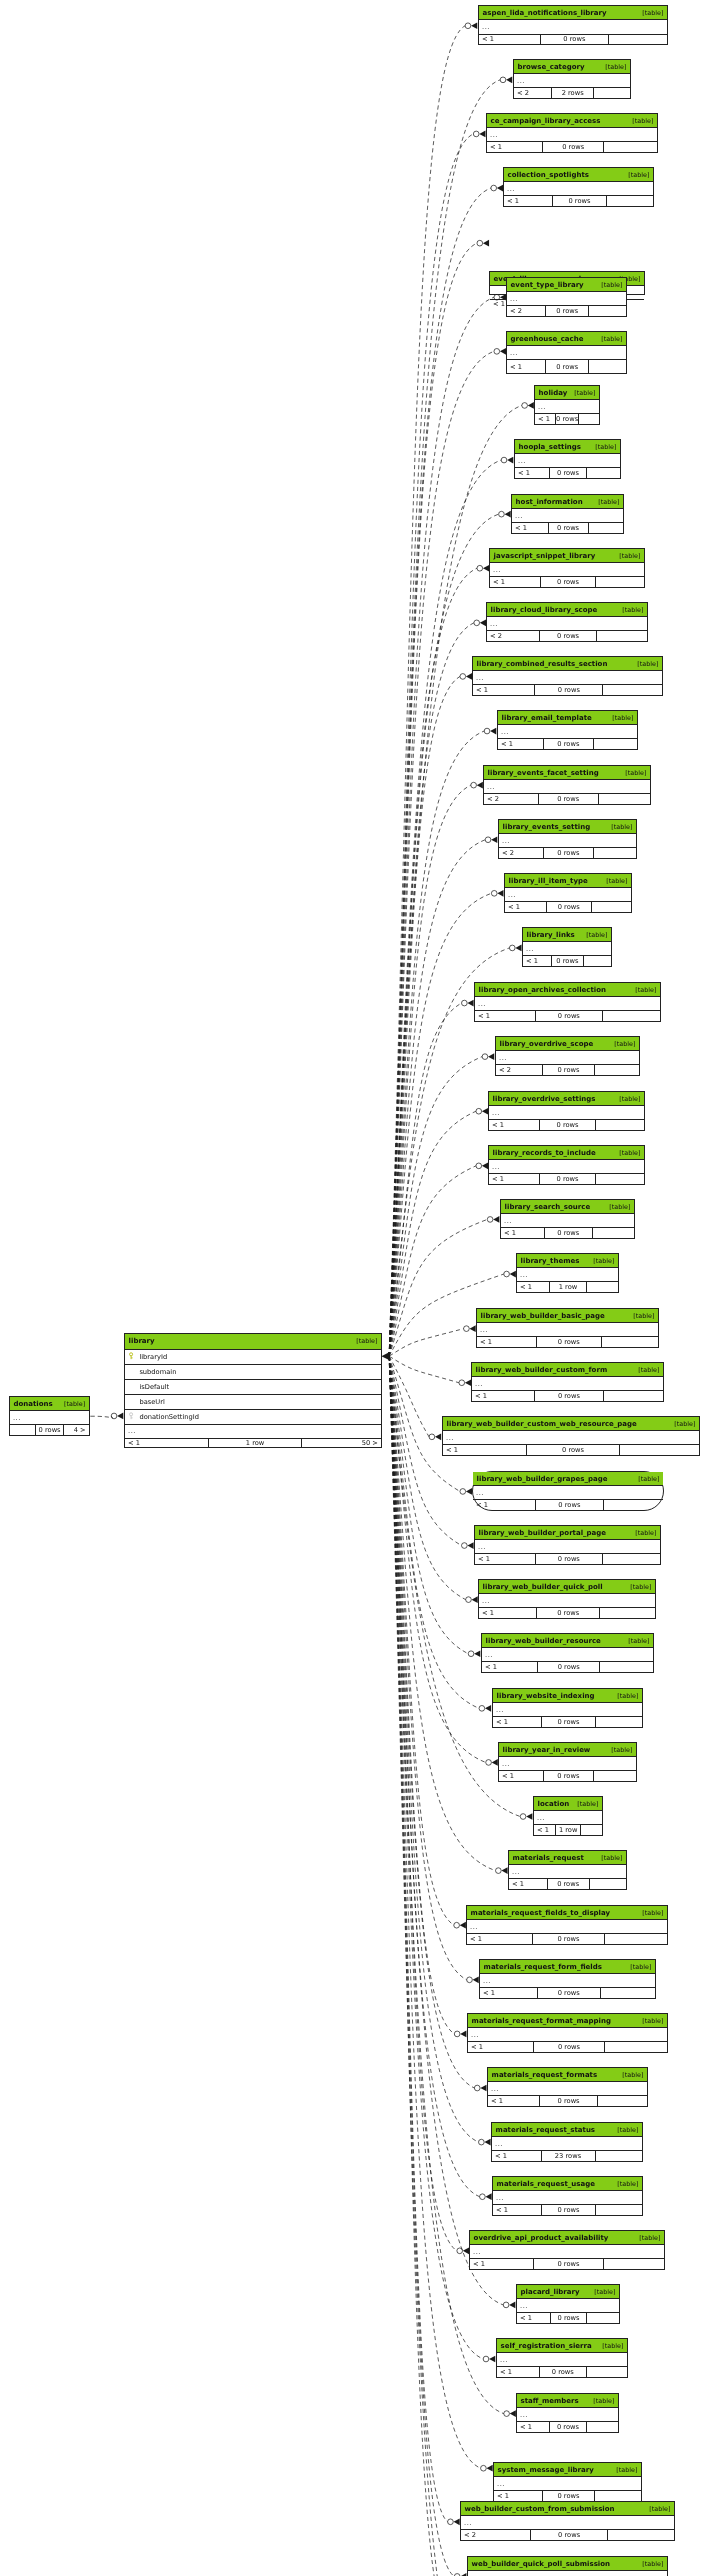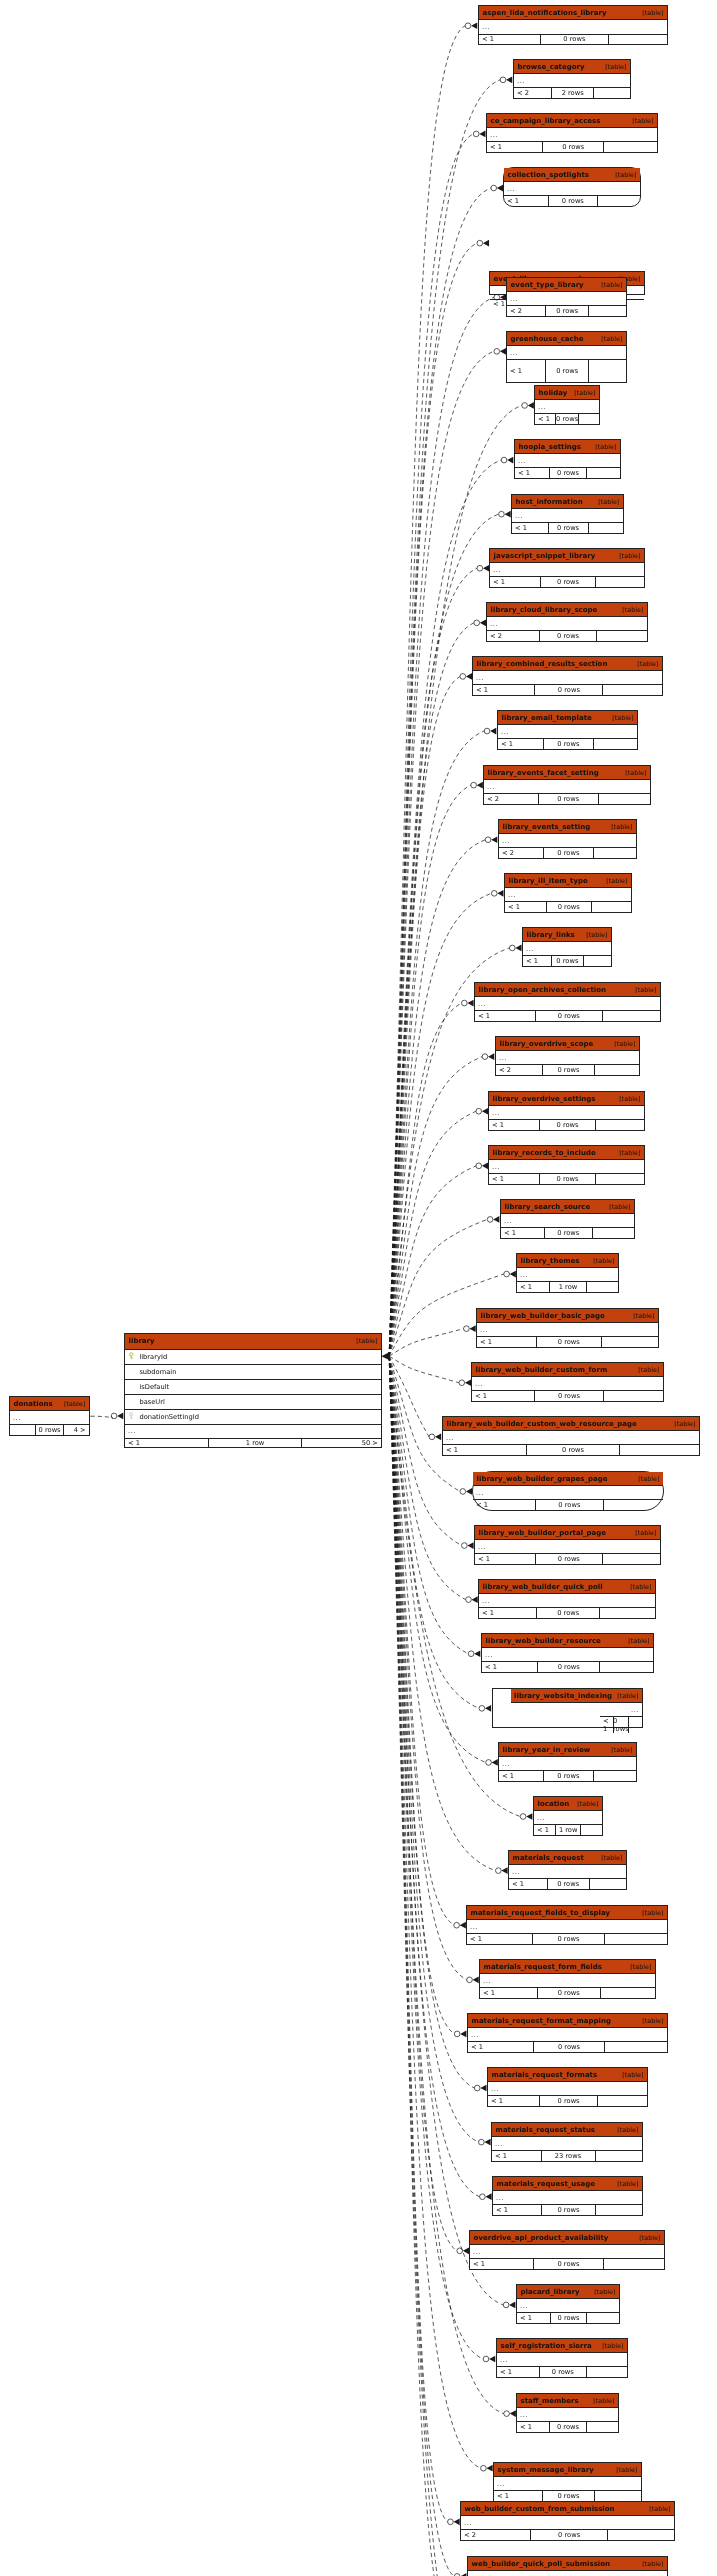--- a/index.html
+++ b/index.html
@@ -4,21 +4,21 @@
 <style>
   html,body{margin:0;padding:0;background:#ffffff;}
   body{font-family:"DejaVu Sans","Liberation Sans",sans-serif;color:#111;}
   .canvas{position:relative;width:718px;height:2868px;background:#fff;overflow:hidden;}
   #edges{position:absolute;left:0;top:0;pointer-events:none;}
   .e{fill:none;stroke:#1a1a1a;stroke-width:1.4;stroke-dasharray:8 6;}
   .dcirc{fill:#ffffff;stroke:#1a1a1a;stroke-width:1.4;}
   .dtri{fill:#1a1a1a;stroke:none;}
   .tbl{position:absolute;box-sizing:border-box;border:0.9px solid #222;background:#fff;
        display:flex;flex-direction:column;font-size:6.7px;}
-  .hdr{box-sizing:border-box;height:14px;background:#c2410c;border-bottom:0.9px solid #222;
+  .hdr{box-sizing:border-box;height:14px;background:#84cc16;border-bottom:0.9px solid #222;
        display:flex;justify-content:space-between;align-items:center;padding:0 3.6px;flex:0 0 auto;}
   .detail .hdr{height:15.5px;gap:8px;}
   .nm{font-weight:bold;font-size:7px;white-space:nowrap;}
   .tag{font-size:6.4px;white-space:nowrap;margin-left:5.2px;}
   .rows{flex:0 0 auto;}
   .row{box-sizing:border-box;display:flex;align-items:center;padding:0 3.1px;border-bottom:0.5px solid #222;}
   .row:last-child{border-bottom:none;}
   .row.col{height:15px;}
   .row.ell{height:13.4px;color:#111;letter-spacing:0.5px;}
   .key{width:11.3px;flex:0 0 11.3px;display:flex;align-items:center;}
@@ -230,21 +230,21 @@
     </div>
     <div class="rows">
           <div class="row ell">...</div>
         </div>
     <div class="ftr">
       <span class="f-left">&lt; 1</span>
       <span class="f-mid">0 rows</span>
       <span class="f-right"></span>
     </div>
   </div>
-      <div class="tbl" style="left: 503px; top: 167px; width: 138px; height: 40px; border-radius: 10px;">
+      <div class="tbl" style="left: 503px; top: 167px; width: 151px; height: 40px;">
     <div class="hdr">
       <span class="nm">collection_spotlights</span>
       <span class="tag">[table]</span>
     </div>
     <div class="rows">
           <div class="row ell">...</div>
         </div>
     <div class="ftr">
       <span class="f-left">&lt; 1</span>
       <span class="f-mid">0 rows</span>
@@ -272,21 +272,21 @@
     </div>
     <div class="rows">
           <div class="row ell">...</div>
         </div>
     <div class="ftr">
       <span class="f-left">&lt; 2</span>
       <span class="f-mid">0 rows</span>
       <span class="f-right"></span>
     </div>
   </div>
-      <div class="tbl" style="left: 506px; top: 331px; width: 121px; height: 52px;">
+      <div class="tbl" style="left: 506px; top: 331px; width: 121px; height: 43px;">
     <div class="hdr">
       <span class="nm">greenhouse_cache</span>
       <span class="tag">[table]</span>
     </div>
     <div class="rows">
           <div class="row ell">...</div>
         </div>
     <div class="ftr">
       <span class="f-left">&lt; 1</span>
       <span class="f-mid">0 rows</span>
@@ -622,21 +622,21 @@
     </div>
     <div class="rows">
           <div class="row ell">...</div>
         </div>
     <div class="ftr">
       <span class="f-left">&lt; 1</span>
       <span class="f-mid">0 rows</span>
       <span class="f-right"></span>
     </div>
   </div>
-      <div class="tbl" style="left: 492px; top: 1688px; width: 151px; height: 40px; align-items: flex-end;">
+      <div class="tbl" style="left: 492px; top: 1688px; width: 151px; height: 40px;">
     <div class="hdr">
       <span class="nm">library_website_indexing</span>
       <span class="tag">[table]</span>
     </div>
     <div class="rows">
           <div class="row ell">...</div>
         </div>
     <div class="ftr">
       <span class="f-left">&lt; 1</span>
       <span class="f-mid">0 rows</span>

